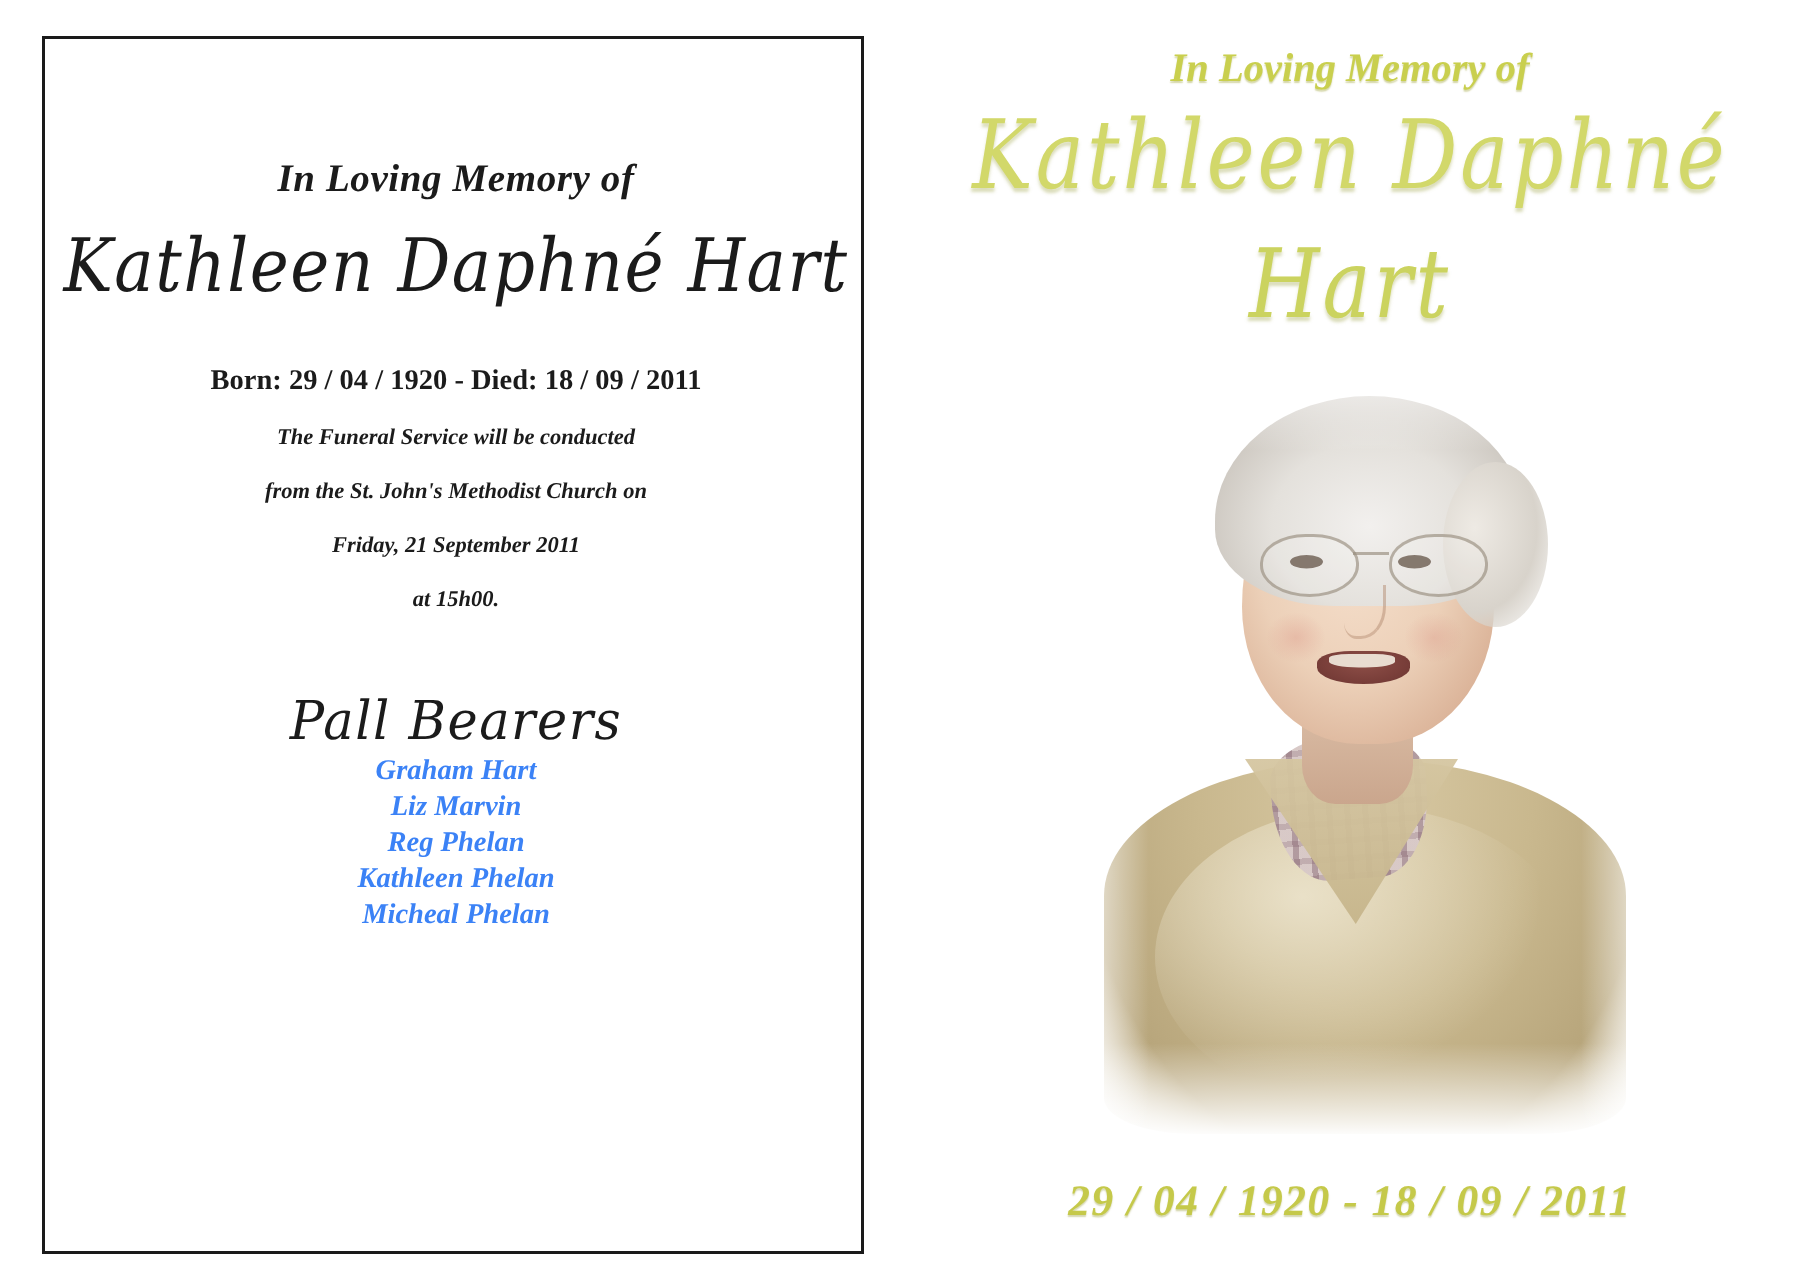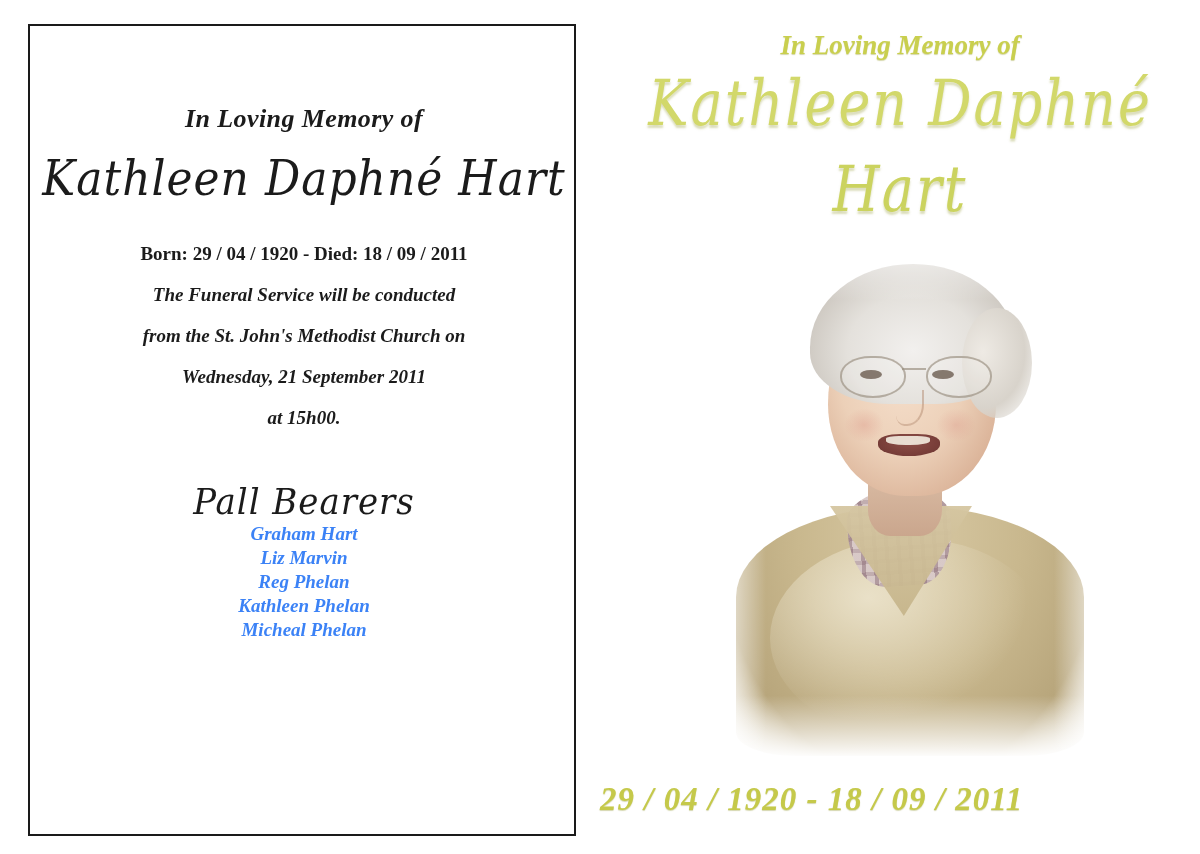--- a/index.html
+++ b/index.html
@@ -70,21 +70,21 @@
     font-family: "Liberation Serif", serif;
     font-weight: bold;
     font-size: 19px;
     color: #1b1b1b;
   }
   .l-line {
     margin-top: 19px;
     font-family: "Liberation Serif", serif;
     font-weight: bold;
     font-style: italic;
-    font-size: 19px;
+    font-size: 15px;
     color: #1b1b1b;
   }
   .l-pall-title {
     margin-top: 52px;
     font-family: "DejaVu Serif", serif;
     font-style: italic;
     font-size: 34px;
     letter-spacing: 1px;
     color: #1b1b1b;
     transform: scaleY(1.05);
@@ -147,24 +147,25 @@
     letter-spacing: 2px;
     color: #cbd35f;
     text-shadow: 0 2px 2px rgba(150,155,55,0.35);
     transform: scaleY(1.18);
   }
   .r-dates {
     position: absolute;
     left: 0;
     bottom: 36px;
     width: 600px;
-    font-family: "Liberation Serif", serif;
-    font-weight: bold;
-    font-style: italic;
-    font-size: 33px;
+    text-align: center;
+    font-family: "Liberation Serif", serif;
+    font-weight: bold;
+    font-style: italic;
+    font-size: 29px;
     letter-spacing: 1px;
     color: #c5c94a;
     text-shadow: 0 1px 1px rgba(150,155,55,0.4);
   }
 
   
   .portrait {
     position: absolute;
     left: 110px;
     top: 238px;
@@ -365,21 +366,21 @@
       <div class="card-inner">
 
         <div class="l-inloving">In Loving Memory of</div>
 
         <div class="l-name">Kathleen Daphné Hart</div>
 
         <div class="l-dates">Born:  29 / 04 / 1920   -   Died:  18 / 09 / 2011</div>
 
         <div class="l-line">The Funeral Service will be conducted</div>
         <div class="l-line">from the St. John's Methodist Church on</div>
-        <div class="l-line">Wednesday, 21 September 2011</div>
+        <div class="l-line">Friday, 21 September 2011</div>
         <div class="l-line">at 15h00.</div>
 
         <div class="l-pall-title">Pall Bearers</div>
 
         <div class="l-bearer">Graham Hart</div>
         <div class="l-bearer">Liz Marvin</div>
         <div class="l-bearer">Reg Phelan</div>
         <div class="l-bearer">Kathleen Phelan</div>
         <div class="l-bearer">Micheal Phelan</div>
 

